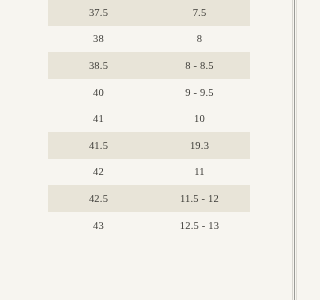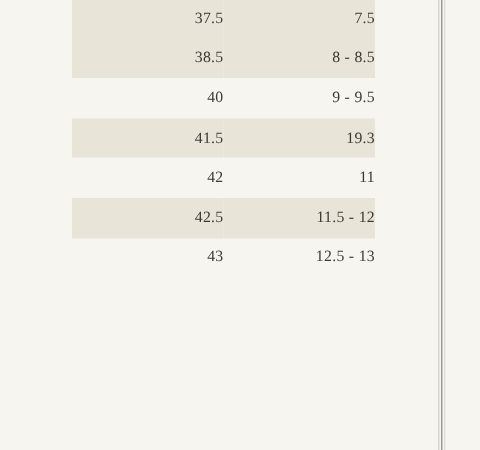--- a/index.html
+++ b/index.html
@@ -36,21 +36,21 @@
   }
   #size-table tr.striped {
     background: #e8e4d8;
   }
   #size-table tr.plain {
     background: transparent;
   }
   #size-table td {
     padding: 0;
     margin: 0;
-    text-align: right;
+    text-align: center;
     vertical-align: middle;
     font-size: 10.5px;
     color: #3b3a36;
     letter-spacing: 0.2px;
     font-family: "Liberation Serif", "DejaVu Serif", serif;
     white-space: nowrap;
   }
   #size-table td.col-eu { width: 101px; }
   #size-table td.col-us { width: 101px; }
 
@@ -91,27 +91,35 @@
 <body>
 
 <div id="page">
 
   <table id="size-table">
     <tbody>
         <tr class="striped">
           <td class="col-eu">37.5</td>
           <td class="col-us">7.5</td>
         </tr>
+        <tr class="plain">
+          <td class="col-eu">38</td>
+          <td class="col-us">8</td>
+        </tr>
         <tr class="striped">
           <td class="col-eu">38.5</td>
           <td class="col-us">8 - 8.5</td>
         </tr>
         <tr class="plain">
           <td class="col-eu">40</td>
           <td class="col-us">9 - 9.5</td>
+        </tr>
+        <tr class="plain">
+          <td class="col-eu">41</td>
+          <td class="col-us">10</td>
         </tr>
         <tr class="striped">
           <td class="col-eu">41.5</td>
           <td class="col-us">19.3</td>
         </tr>
         <tr class="plain">
           <td class="col-eu">42</td>
           <td class="col-us">11</td>
         </tr>
         <tr class="striped">

